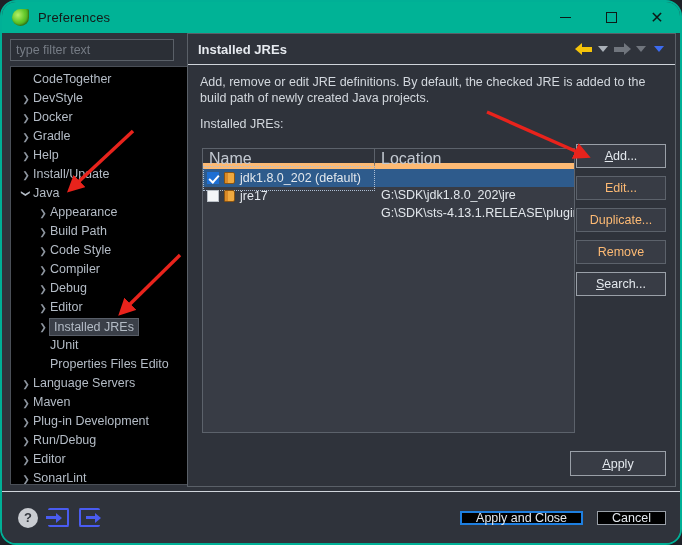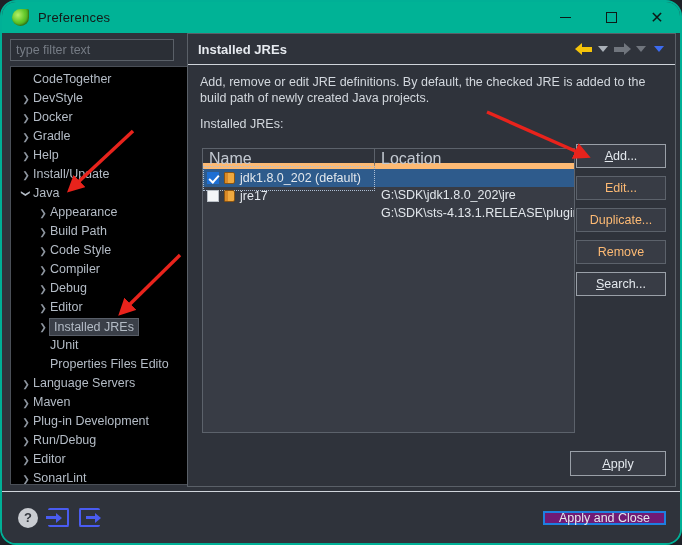--- a/index.html
+++ b/index.html
@@ -267,21 +267,21 @@
     position: absolute; top: 4.5px;
     border-top: 5px solid transparent; border-bottom: 5px solid transparent;
     border-left: 6px solid #4a5cf0;
   }
   .io-icon.imp .head { left: 8px; }
   .io-icon.exp .head { left: 16px; }
 
   #foot-buttons { margin-left: auto; margin-right: 14px; display: flex; gap: 14px; }
   .fbtn {
     height: 14px; padding: 0 14px;
-    background: #701a75; border: 1px solid #9aa0a8;
+    background: #000000; border: 1px solid #9aa0a8;
     color: #e3e8ed; font-size: 12.5px;
     display: flex; align-items: center; justify-content: center;
     font-family: "Liberation Sans", sans-serif;
   }
   .fbtn.focus { border: 2px solid #1e7fe0; }
 
   
   #annots { position: absolute; inset: 0; pointer-events: none; }
 </style>
 </head>
@@ -492,20 +492,23 @@
       <div class="io-icon exp">
         <span class="brk"></span>
           <span class="shaft"></span>
           <span class="head"></span>
       </div>
     </div>
     <div id="foot-buttons">
         <div class="fbtn focus">
           <span>Apply and Close</span>
         </div>
+        <div class="fbtn">
+          <span>Cancel</span>
+        </div>
       </div>
   </div>
 
   <svg id="annots" width="682" height="545" viewBox="0 0 682 545">
       <defs>
         <marker id="ah" markerWidth="5" markerHeight="5" refX="2.2" refY="2.5" orient="auto">
           <path d="M0,0 L5,2.5 L0,5 z" fill="#e8231c"></path>
         </marker>
       </defs>
       <line x1="131" y1="129" x2="72" y2="184" stroke="#e8231c" stroke-width="3.4" marker-end="url(#ah)"></line>

